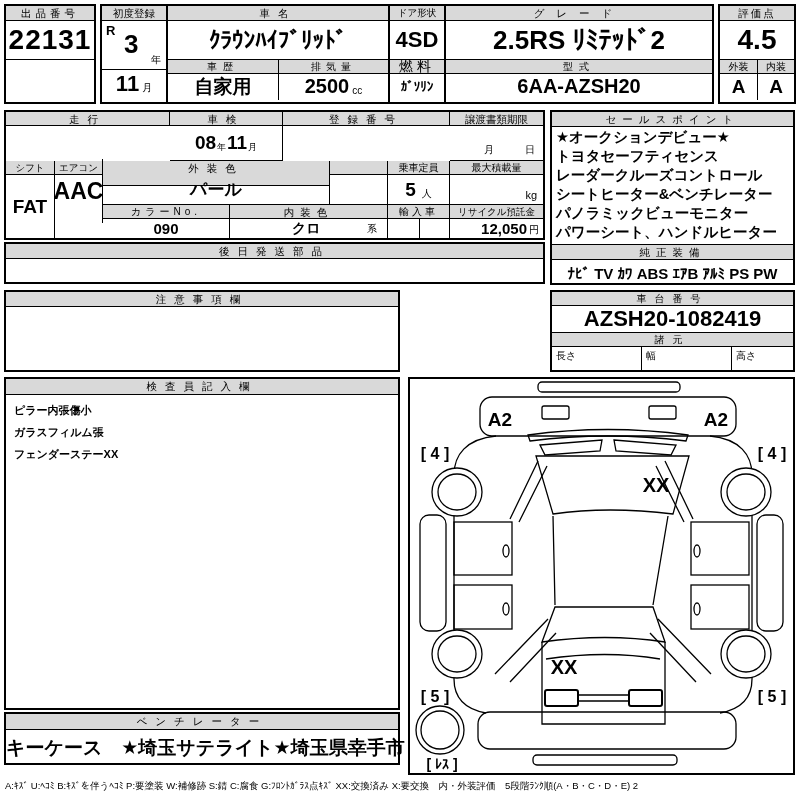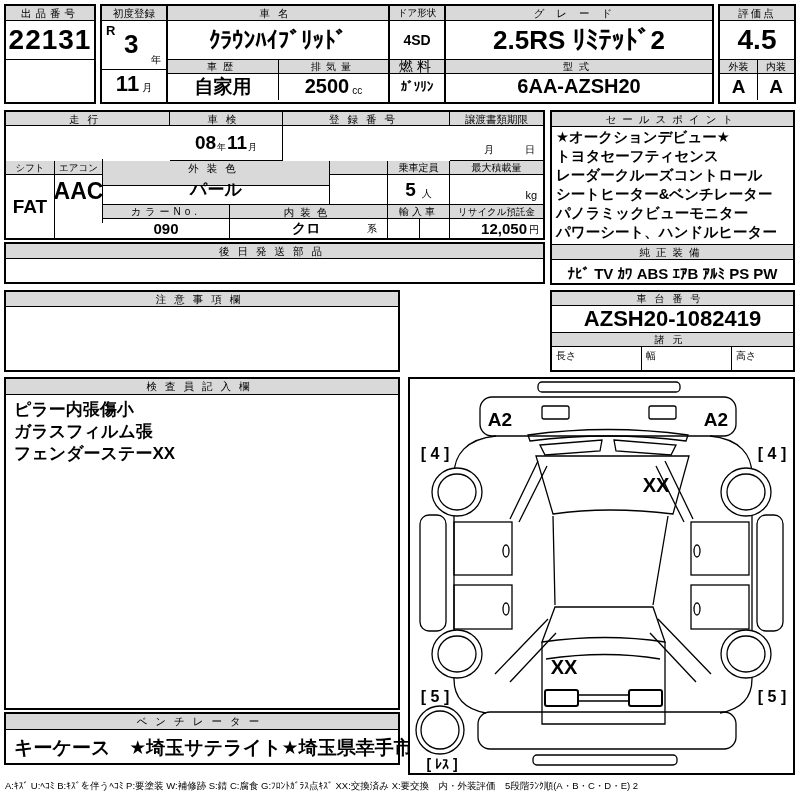--- a/index.html
+++ b/index.html
@@ -51,21 +51,21 @@
       <div class="c" style="height:25px">
         <span class="b" style="font-size:20px">2500</span>
         <span style="font-size:10px;margin:8px 0 0 3px">cc</span>
       </div>
     </div>
   </div>
 </div>
 
 <div class="box" style="left:388px;top:4px;width:58px;height:100px">
   <div class="hdr bb" style="font-size:9.5px">ドア形状</div>
-  <div class="c bb b" style="height:38px;font-size:14px">4SD</div>
+  <div class="c bb b" style="height:38px;font-size:22px">4SD</div>
   <div class="hdr bb" style="letter-spacing:4px;font-size:14px;line-height:13px">燃料</div>
   <div class="c b nw" style="height:25px;font-size:13px">ｶﾞｿﾘﾝ</div>
 </div>
 
 <div class="box" style="left:444px;top:4px;width:270px;height:100px">
   <div class="hdr bb" style="letter-spacing:12px">グレード</div>
   <div class="c bb b nw" style="height:38px;font-size:26px">2.5RS ﾘﾐﾃｯﾄﾞ2</div>
   <div class="hdr bb" style="letter-spacing:6px;font-size:10px;line-height:13px">型式</div>
   <div class="c b" style="height:25px;font-size:20px">6AA-AZSH20</div>
 </div>
@@ -181,30 +181,30 @@
     </div>
     <div style="flex:1;padding:2px 4px;font-size:10px">
       <span>高さ</span>
       <span></span>
     </div>
   </div>
 </div>
 
 <div class="box" style="left:4px;top:377px;width:396px;height:333px">
   <div class="hdr bb" style="letter-spacing:8px;line-height:15px">検査員記入欄</div>
-  <div style="padding:4px 8px;font-weight:bold;font-size:17px;line-height:22px">
+  <div style="padding:4px 8px;font-weight:bold;font-size:11px;line-height:22px">
     <div>ピラー内張傷小</div>
     <div>ガラスフィルム張</div>
     <div>フェンダーステーXX</div>
   </div>
 </div>
 
 <div class="box" style="left:4px;top:712px;width:396px;height:53px">
   <div class="hdr bb" style="letter-spacing:8px;line-height:15px">ベンチレーター</div>
-  <div class="b nw" style="padding:5px 8px;font-size:19px">キーケース　★埼玉サテライト★埼玉県幸手市</div>
+  <div class="b nw" style="padding:5px 0;font-size:19px">キーケース　★埼玉サテライト★埼玉県幸手市</div>
 </div>
 
 <div class="box" style="left:408px;top:377px;width:387px;height:398px">
   <svg width="383" height="394" viewBox="0 0 383 394">
     <g fill="none" stroke="#000" stroke-width="1.3">
 
       <rect x="128" y="3" width="142" height="10" rx="4"></rect>
 
       <rect x="70" y="18" width="256" height="39" rx="12"></rect>
       <rect x="132" y="27" width="27" height="13" rx="2"></rect>

